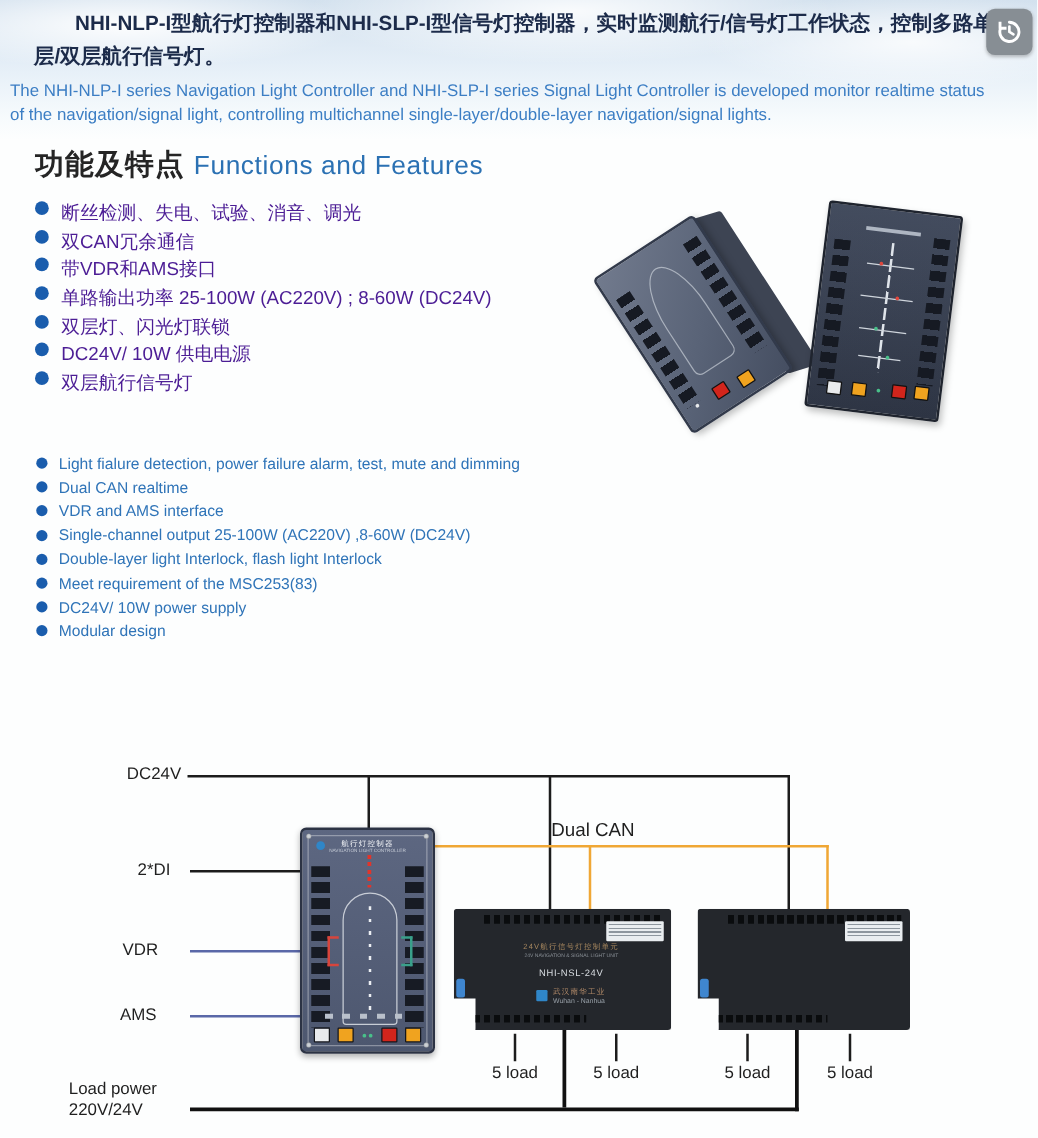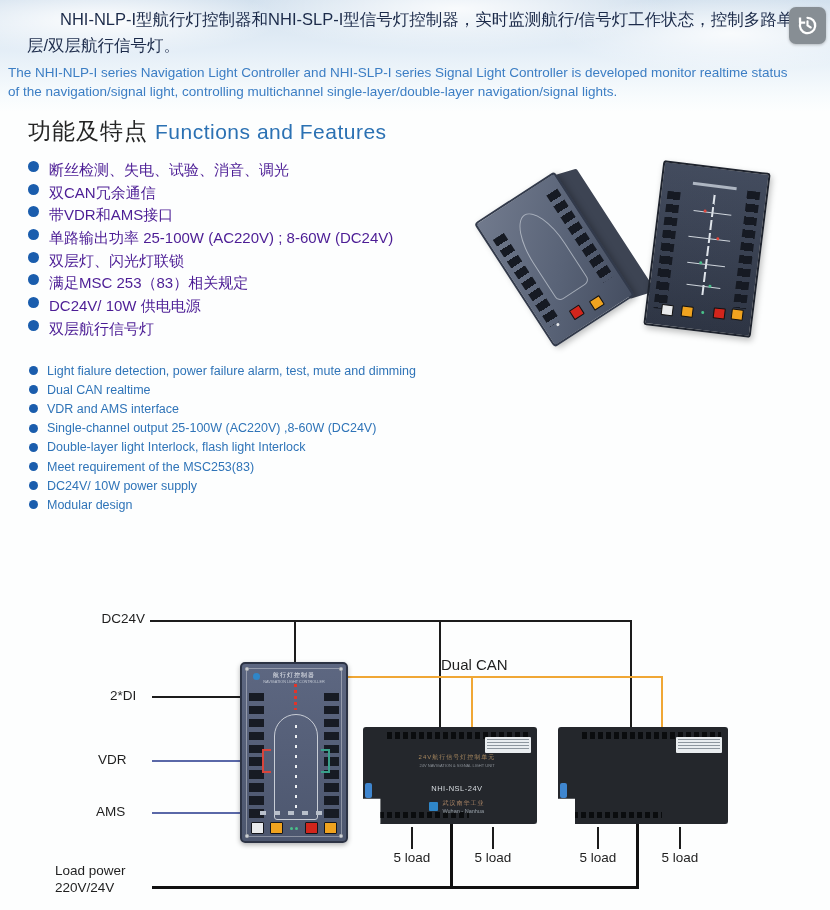--- a/index.html
+++ b/index.html
@@ -10,31 +10,31 @@
   
   .topband { position:absolute; left:0; top:0; width:830px; height:112px;
     background:
       radial-gradient(ellipse 260px 50px at 12% 18%, rgba(255,255,255,.95), rgba(255,255,255,0) 70%),
       radial-gradient(ellipse 300px 60px at 55% 8%, rgba(255,255,255,.85), rgba(255,255,255,0) 70%),
       radial-gradient(ellipse 240px 55px at 88% 30%, rgba(255,255,255,.8), rgba(255,255,255,0) 70%),
       linear-gradient(180deg,#d3e1ee 0%,#e4eef7 45%,#f7fbfd 85%,#fdfefe 100%);
   }
 
   .intro-zh { position:absolute; left:27px; top:6px; width:780px; font-size:16.5px; line-height:26px;
-    font-weight:normal; color:#1c2b4a; text-indent:2em; }
+    font-weight:bold; color:#1c2b4a; text-indent:2em; }
   .intro-en { position:absolute; left:8px; top:63px; width:788px; font-size:13.5px; line-height:19px;
     color:#3c7ec4; font-weight:500; }
 
   .history-btn { position:absolute; left:789px; top:7px; width:37px; height:37px; border-radius:7px;
     background:#878e94; display:flex; align-items:center; justify-content:center;
     box-shadow:0 1px 3px rgba(0,0,0,.25); }
 
   
   .h-sec { position:absolute; left:28px; white-space:nowrap; }
-  .h-zh { font-size:23px; font-weight:normal; color:#252525; letter-spacing:1px;margin-top:28px; }
+  .h-zh { font-size:23px; font-weight:bold; color:#252525; letter-spacing:1px;margin-top:28px; }
   .h-en { font-size:21px; color:#2b71b3; font-weight:500; margin-left:7px; letter-spacing:.5px; }
 
   
   ul { list-style:none; position:absolute; }
   .list-zh { left:28px; top:161px; }
   .list-zh li { display:flex; align-items:flex-start; height:22.7px; font-size:15px; color:#4c1d95; font-weight:500; }
   .list-zh .dot { width:11px; height:11px; border-radius:50%; background:#1a5dad; margin-right:10px; flex:none; }
   .list-en { left:29px; top:361px; }
   .list-en li { display:flex; align-items:center; height:19.2px; font-size:12.5px; color:#2f74b8; font-weight:500; }
   .list-en .dot { width:9px; height:9px; border-radius:50%; background:#1a5dad; margin-right:9px; flex:none; }
@@ -102,21 +102,21 @@
     background:repeating-linear-gradient(90deg,#0a0c0e 0 5px, rgba(0,0,0,0) 5px 8px); }
   .teeth-bottom { position:absolute; left:9%; width:52%; bottom:6px; height:6px;
     background:repeating-linear-gradient(90deg,#0a0c0e 0 5px, rgba(0,0,0,0) 5px 8px); }
   .sticker { position:absolute; right:6px; top:10px; width:46px; height:16px; background:#e9edf0; border-radius:1px;
     overflow:hidden; }
   .sticker::after { content:""; position:absolute; inset:2px;
     background:repeating-linear-gradient(180deg,#8d969e 0 1px, rgba(0,0,0,0) 1px 3px); }
   .m-text { position:absolute; left:12%; right:4%; top:26px; text-align:center; }
   .m-name-zh { font-size:6px; color:#a8885f; letter-spacing:1px; }
   .m-name-en { font-size:5px; color:#8a9097; transform:scale(.8); }
-  .m-model { font-size:7.5px; color:#d8dde2; letter-spacing:.5px; margin-top:16px; }
+  .m-model { font-size:7.5px; color:#d8dde2; letter-spacing:.5px; margin-top:6px; }
   .m-brand { display:flex; align-items:center; justify-content:center; gap:4px; margin-top:6px; }
   .m-logo { width:9px; height:9px; background:#2f86c8; border-radius:1px; flex:none; }
   .m-brand-lines { text-align:left; }
   .m-brand-zh { font-size:6px; color:#b08968; letter-spacing:1px; }
   .m-brand-en { font-size:5.5px; color:#98a0a8; }
   .m-connector { position:absolute; left:2px; top:56px; width:7px; height:15px; background:#3f86cf; border-radius:2px; }
 
   .load-label { position:absolute; width:60px; text-align:center; font-size:13.5px; color:#1f1f1f; font-weight:500; }
   .loadpower { position:absolute; left:55px; top:862px; width:94px; text-align:left;
     font-size:13.5px; color:#1f1f1f; font-weight:500; line-height:17px; }
@@ -158,24 +158,20 @@
         <span class="dot"></span>
         <span>带VDR和AMS接口</span>
       </li>
     <li>
         <span class="dot"></span>
         <span>单路输出功率 25-100W (AC220V) ; 8-60W (DC24V)</span>
       </li>
     <li>
         <span class="dot"></span>
         <span>双层灯、闪光灯联锁</span>
-      </li>
-    <li>
-        <span class="dot"></span>
-        <span>满足MSC 253（83）相关规定</span>
       </li>
     <li>
         <span class="dot"></span>
         <span>DC24V/ 10W 供电电源</span>
       </li>
     <li>
         <span class="dot"></span>
         <span>双层航行信号灯</span>
       </li>
   </ul>

